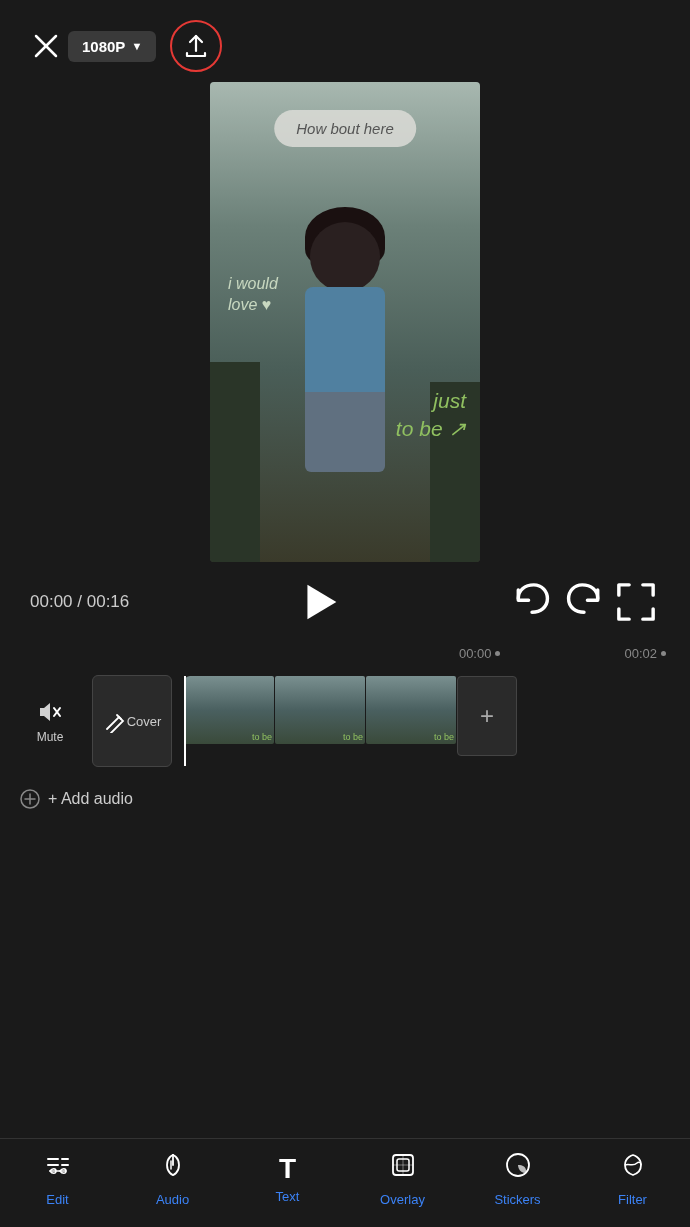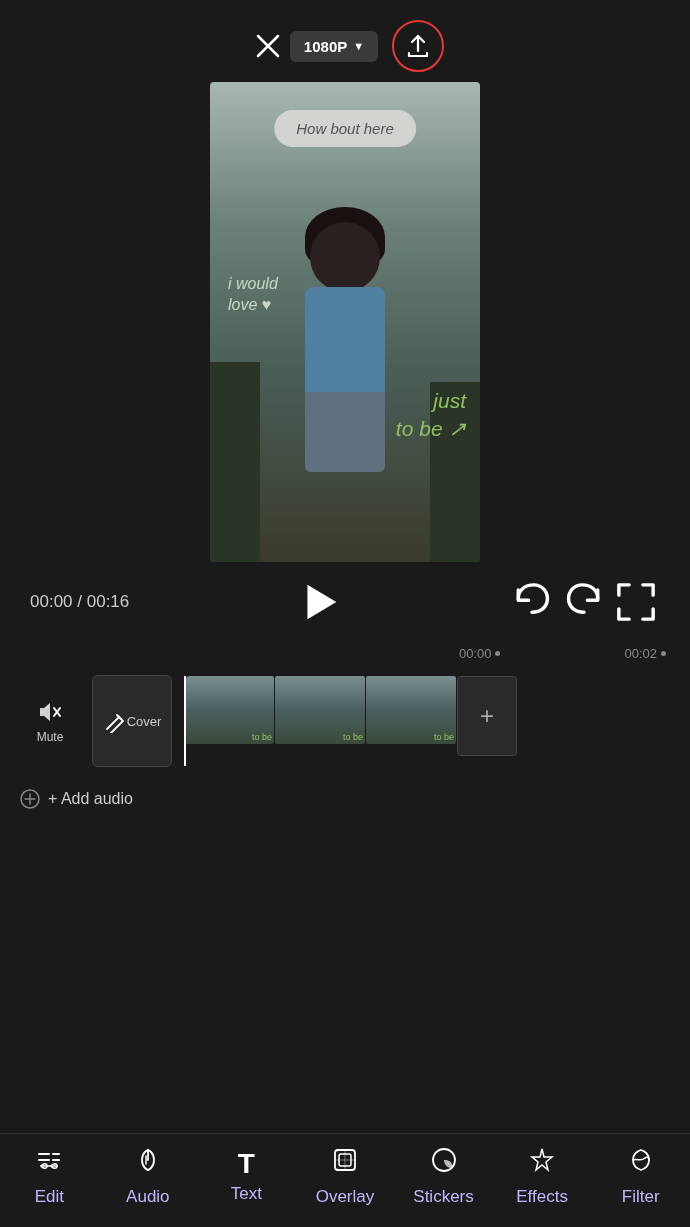--- a/index.html
+++ b/index.html
@@ -10,21 +10,21 @@
       color: #fff;
       font-family: -apple-system, BlinkMacSystemFont, 'Helvetica Neue', Arial, sans-serif;
       overflow: hidden;
       position: relative;
     }
 
     
     .top-bar {
       display: flex;
       align-items: center;
-      justify-content: center;
+      justify-content: flex-start;
       padding: 20px 24px 10px;
       position: relative;
       z-index: 10;
     }
     .close-btn {
       width: 44px; height: 44px;
       display: flex; align-items: center; justify-content: center;
       cursor: pointer;
     }
     .close-btn svg { width: 28px; height: 28px; }
@@ -320,22 +320,22 @@
     .tool-btn {
       display: flex;
       flex-direction: column;
       align-items: center;
       gap: 6px;
       cursor: pointer;
       min-width: 70px;
     }
     .tool-btn .icon { font-size: 26px; }
     .tool-btn .label {
-      font-size: 17px;
-      color: #c4b5fd;
+      font-size: 13px;
+      color: #3b82f6;
     }
   </style>
 </head>
 <body>
 
 <div class="top-bar">
   <div class="close-btn">
     <svg viewBox="0 0 28 28" fill="none">
       <line x1="4" y1="4" x2="24" y2="24" stroke="white" stroke-width="2.5" stroke-linecap="round"></line>
       <line x1="24" y1="4" x2="4" y2="24" stroke="white" stroke-width="2.5" stroke-linecap="round"></line>
@@ -526,28 +526,20 @@
   <div class="tool-btn">
     <span class="icon">
       <svg width="28" height="28" viewBox="0 0 28 28" fill="none">
         <circle cx="14" cy="14" r="11" stroke="white" stroke-width="1.8"></circle>
         <path d="M14 14 C14 14 14 22 22 22 C22 22 24 14 14 14Z" fill="white" opacity="0.7"></path>
       </svg>
     </span>
     <span class="label">Stickers</span>
   </div>
 
-  <div class="tool-btn">
-    <span class="icon">
-      <svg width="28" height="28" viewBox="0 0 28 28" fill="none">
-        <polygon points="14,3 16,11 24,11 18,16 20,24 14,19 8,24 10,16 4,11 12,11" stroke="white" stroke-width="1.5" fill="none"></polygon>
-      </svg>
-    </span>
-    <span class="label">Effects</span>
-  </div>
 
   <div class="tool-btn">
     <span class="icon">
       <svg width="28" height="28" viewBox="0 0 28 28" fill="none">
         <path d="M14 4 C14 4 6 6 6 14 C6 18 8 22 14 24 C20 22 22 18 22 14 C22 6 14 4 14 4Z" stroke="white" stroke-width="1.8" fill="none"></path>
         <path d="M6 14 C10 12 14 16 18 12 C20 10 22 12 22 14" stroke="white" stroke-width="1.5" fill="none"></path>
       </svg>
     </span>
     <span class="label">Filter</span>
   </div>

